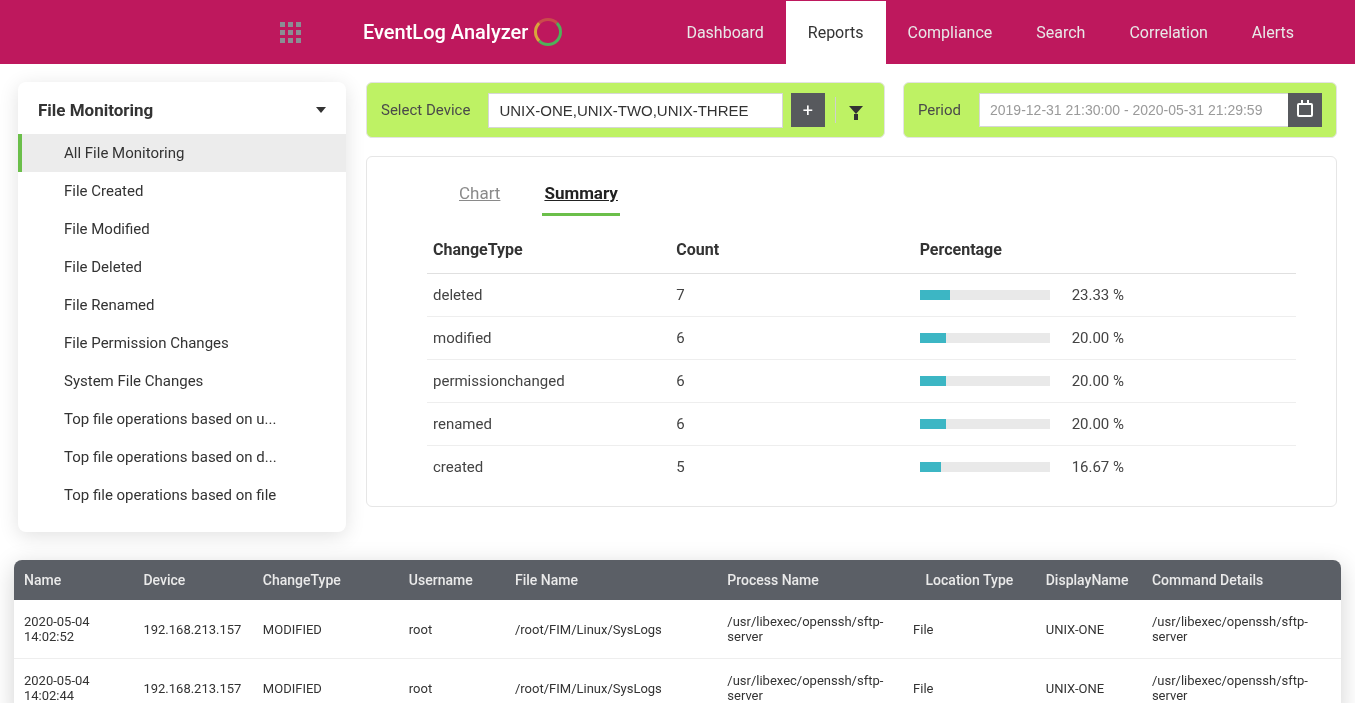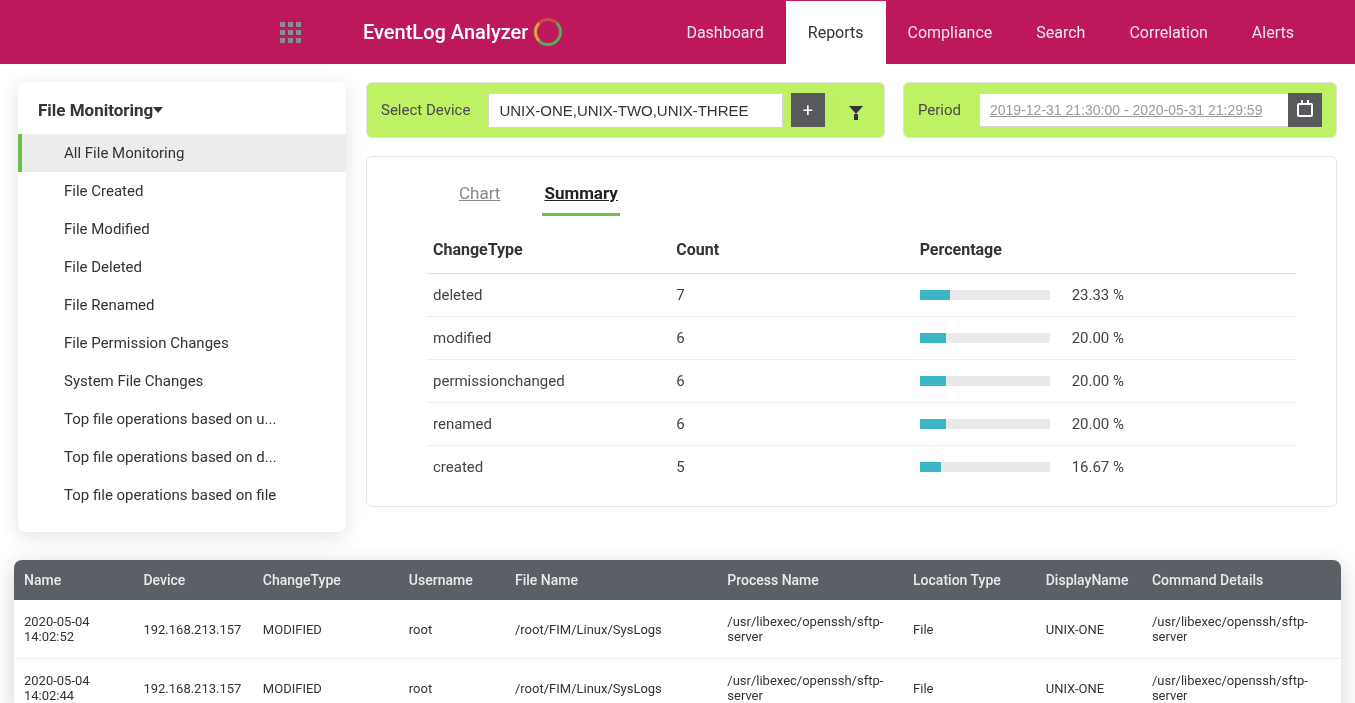--- a/index.html
+++ b/index.html
@@ -10,38 +10,38 @@
   .apps-icon span { background: #8a8e94; width: 5px; height: 5px; }
   .brand { display: flex; align-items: center; color: #fff; font-size: 20px; font-weight: 500; }
   .brand-logo { width: 28px; height: 28px; border: 3px solid #4fb05a; border-left-color: #d9a63b; border-top-color: #c94b4b; border-radius: 50%; margin-left: 6px; }
   .nav-items { display: flex; margin-left: 60px; }
   .nav-item { color: #e8e8e8; padding: 22px 22px; font-size: 16px; cursor: pointer; }
   .nav-item.active { background: #fff; color: #333; }
   
   .workspace { display: flex; align-items: flex-start; padding-top: 18px; }
   
   .sidebar { width: 328px; margin-left: 18px; background: #fff; border-radius: 8px; box-shadow: 0 4px 20px rgba(0,0,0,0.12); padding-bottom: 18px; overflow: hidden; }
-  .sidebar-header { display: flex; justify-content: flex-start; align-items: center; padding: 18px 20px 14px 20px; font-weight: 700; font-size: 17px; }
+  .sidebar-header { display: flex; justify-content: space-between; align-items: center; padding: 18px 20px 14px 20px; font-weight: 700; font-size: 17px; }
   .caret-down { width: 0; height: 0; border-left: 5px solid transparent; border-right: 5px solid transparent; border-top: 6px solid #333; }
   .sb-item { padding: 10px 12px 10px 46px; font-size: 15px; color: #333; cursor: pointer; white-space: nowrap; overflow: hidden; text-overflow: ellipsis; }
   .sb-item.active { background: #ececec; border-left: 4px solid #6bbf4a; padding-left: 42px; }
   
   .main { flex: 1; padding: 0 18px 0 20px; }
   .filter-row { display: flex; gap: 18px; }
   .filter-box { background: #bef264; border: 1px solid #e3e3e3; border-radius: 6px; display: flex; align-items: center; padding: 12px 14px; height: 56px; }
   .filter-box.device { flex: 1; }
   .filter-label { color: #4a4a4a; font-size: 15px; margin-right: 18px; }
   .device-input { flex: 1; border: 1px solid #d6d6d6; padding: 8px 10px; font-size: 15px; color: #333; }
   .sq-btn { width: 34px; height: 34px; background: #57595d; color: #fff; display: flex; align-items: center; justify-content: center; margin-left: 8px; cursor: pointer; font-size: 18px; }
   .divider-v { width: 1px; height: 26px; background: #d0d0d0; margin: 0 6px 0 10px; }
   .filter-icon-btn { width: 28px; height: 28px; display: flex; align-items: center; justify-content: center; cursor: pointer; }
   .filter-icon { width: 0; height: 0; border-left: 7px solid transparent; border-right: 7px solid transparent; border-top: 8px solid #333; position: relative; }
   .filter-icon::after { content: ''; position: absolute; top: 0; left: -2px; width: 4px; height: 6px; background: #333; }
   .period-box { padding: 12px 14px; }
-  .period-input { width: 310px; border: 1px solid #d6d6d6; padding: 8px 10px; color: #9a9a9a; font-size: 14px; text-decoration: underline; }
+  .period-input { width: 310px; border: 1px solid #d6d6d6; padding: 8px 10px; color: #9a9a9a; font-size: 14px; }
   .cal-btn { width: 34px; height: 34px; background: #57595d; color:#fff; display:flex; align-items:center; justify-content:center; margin-left: -1px; cursor:pointer; }
   .cal-icon { width:16px; height:14px; border:2px solid #fff; border-radius:2px; position:relative; }
   .cal-icon::before { content:''; position:absolute; top:-5px; left:2px; width:2px; height:4px; background:#fff; }
   .cal-icon::after { content:''; position:absolute; top:-5px; right:2px; width:2px; height:4px; background:#fff; }
   
   .summary-panel { background:#fff; border:1px solid #e6e6e6; border-radius:6px; margin-top:18px; padding: 20px 40px 18px 60px; }
   .tabs { display:flex; gap:40px; margin-bottom:14px; margin-left:30px; }
   .tab { font-size:17px; color:#8a8a8a; padding:6px 2px 10px 2px; cursor:pointer;text-decoration:underline; }
   .tab.active { color:#222; font-weight:700; border-bottom:3px solid #6bbf4a; }
   .sum-table { width:100%; border-collapse:collapse; }
@@ -211,21 +211,21 @@
 <div class="detail-table-wrap">
   <table class="detail-table">
     <thead>
         <tr id="det-head">
           <th style="width: 9%;">Name</th>
           <th style="width: 9%;">Device</th>
           <th style="width: 11%;">ChangeType</th>
           <th style="width: 8%;">Username</th>
           <th style="width: 16%;">File Name</th>
           <th style="width: 14%;">Process Name</th>
-          <th style="width: 10%;">Location Type</th>
+          <th style="width: 10%; text-align: center;">Location Type</th>
           <th style="width: 8%;">DisplayName</th>
           <th style="width: 15%;">Command Details</th>
         </tr>
       </thead>
     <tbody id="det-body">
         <tr>
           <td style="word-break: break-word;">2020-05-04 14:02:52</td>
           <td style="word-break: break-word;">192.168.213.157</td>
           <td style="word-break: break-word;">MODIFIED</td>
           <td style="word-break: break-word;">root</td>

